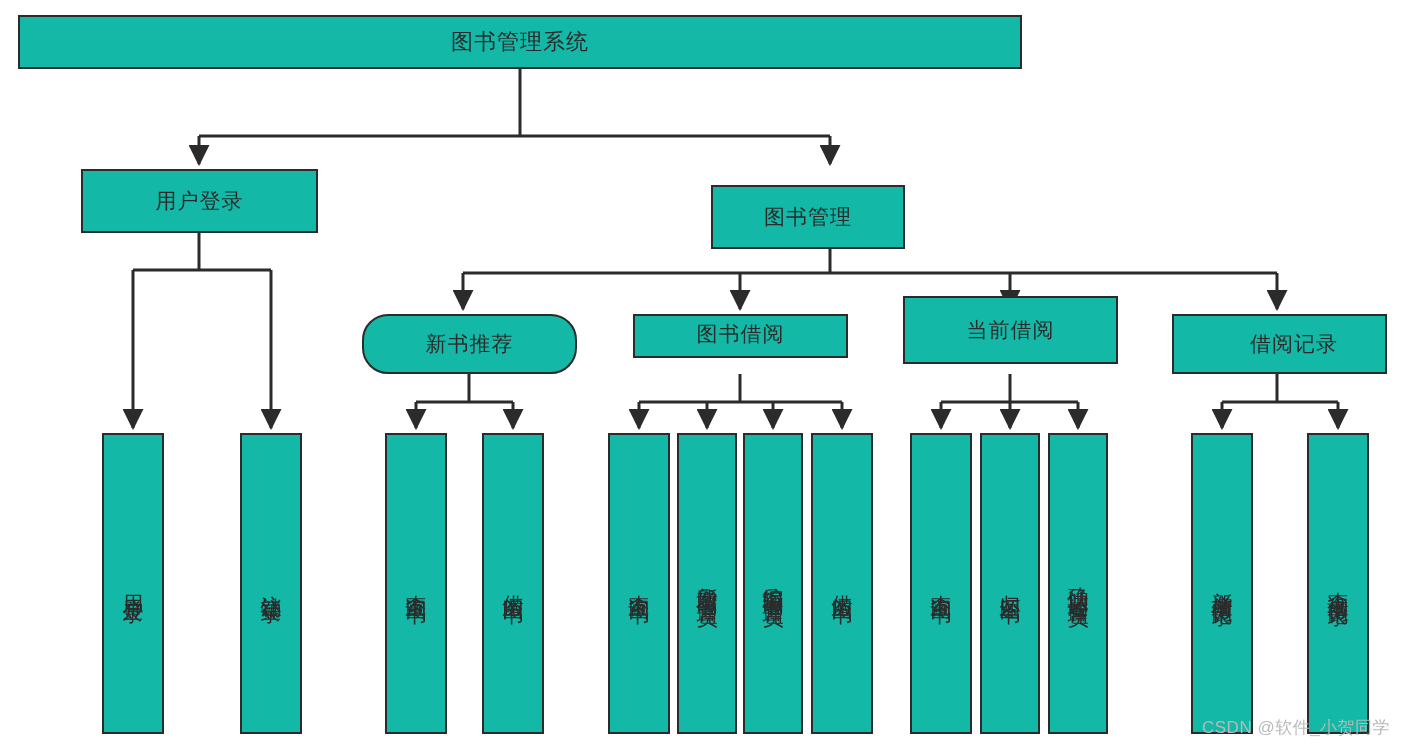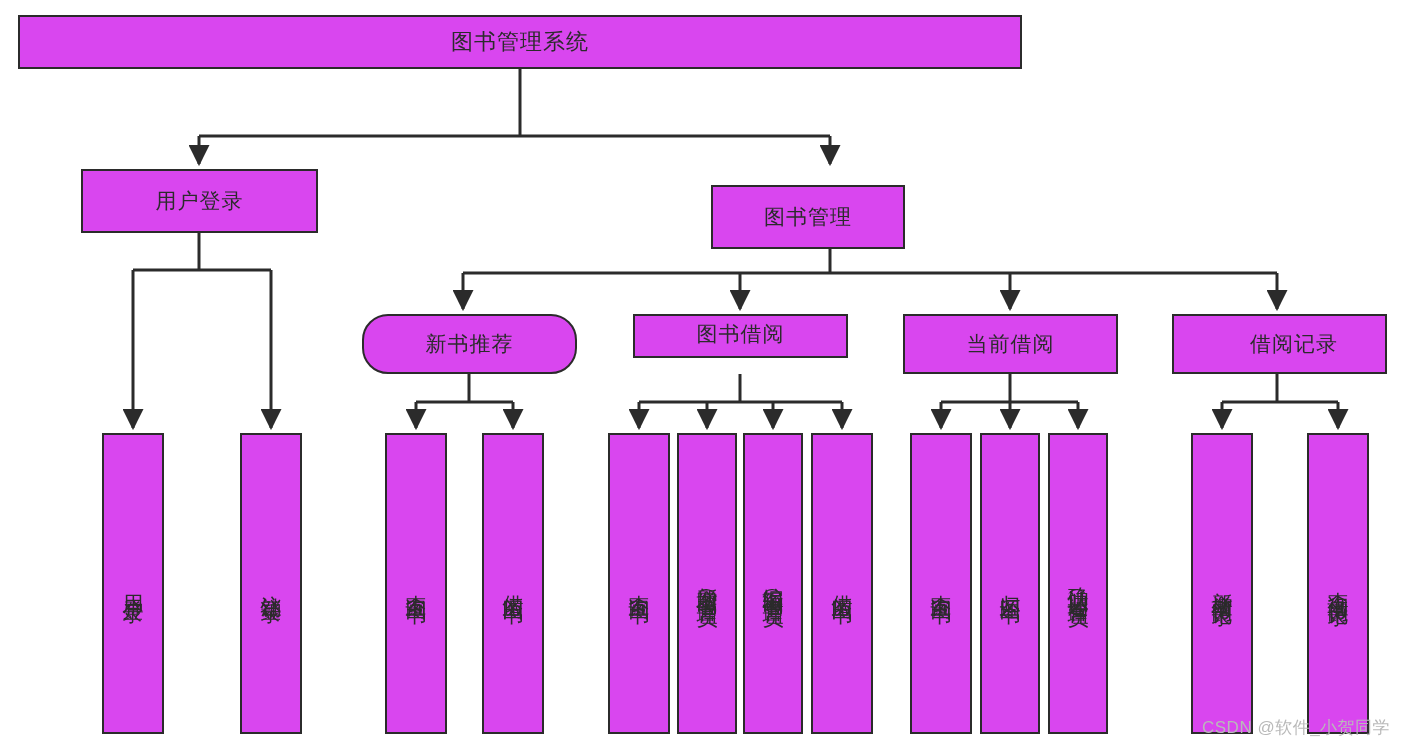--- a/index.html
+++ b/index.html
@@ -22,21 +22,21 @@
     position: absolute;
     left: 0;
     top: 0;
     width: 1405px;
     height: 747px;
   }
   .node {
     position: absolute;
     box-sizing: border-box;
     border: 2.5px solid #2b2b2b;
-    background: #d946ef;
+    background: #14b8a6;
     color: #2b2b2b;
     display: flex;
     align-items: center;
     justify-content: center;
     text-align: center;
   }
   .node-h {
     font-size: 21px;
     letter-spacing: 1px;
     line-height: 1.1;
@@ -138,21 +138,21 @@
   </div>
 
   <div class="node node-h" style="left:362px; top:314px; width:215px; height:60px;border-radius:26px;">
     <span>新书推荐</span>
   </div>
 
   <div class="node node-h" style="left:633px; top:314px; width:215px; height:44px;font-family:Liberation Mono, monospace;">
     <span>图书借阅</span>
   </div>
 
-  <div class="node node-h" style="left:903px; top:314px; width:215px; height:60px;">
+  <div class="node node-h" style="left:903px; top:296px; width:215px; height:68px;">
     <span>当前借阅</span>
   </div>
 
   <div class="node node-h" style="left:1172px; top:314px; width:215px; height:60px;padding-left:29px;">
     <span>借阅记录</span>
   </div>
 
   <div class="node node-v" style="left:102px; top:433px; width:62px; height:301px;">
     <span class="vtext">用户登录</span>
   </div>

